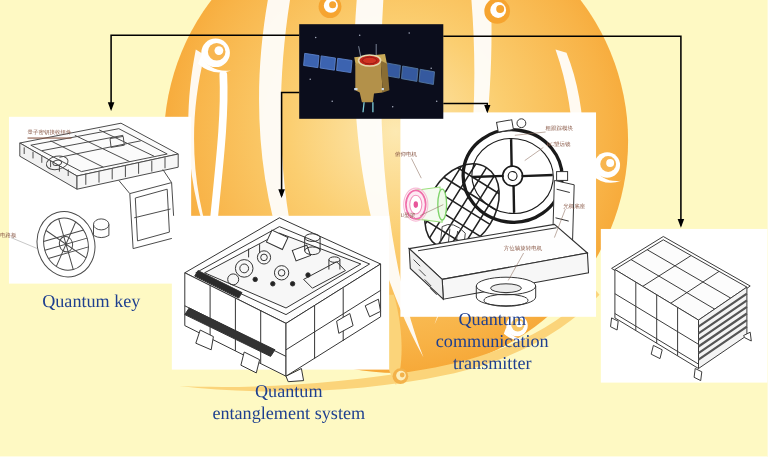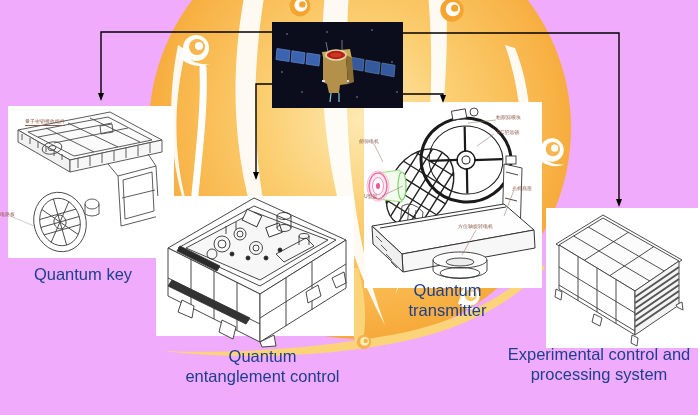--- a/index.html
+++ b/index.html
@@ -1,17 +1,17 @@
 <!DOCTYPE html>
 <html><head>
 <meta charset="utf-8">
 <style>
   html,body{margin:0;padding:0;background:#fff;}
-  #stage{position:relative;width:698px;height:415px;background:#f0abfc;overflow:hidden;
-         font-family:Liberation Sans, sans-serif;}
+  #stage{position:relative;width:698px;height:415px;background:#fef9c3;overflow:hidden;
+         font-family:Liberation Serif, serif;}
   #stage svg{display:block;}
   .layer{position:absolute;left:0;top:0;}
   .drawing{position:absolute;z-index:3;}
   #satellite-box{position:absolute;left:272px;top:22px;width:131px;height:86px;
                  background:#0b0d1c;z-index:4;}
   .label{position:absolute;z-index:6;color:#1e3f8f;font-size:16.5px;line-height:1.22;
          text-align:center;}
   .label span{display:block;}
   .anno{position:absolute;z-index:6;font-size:5px;line-height:1;color:#8a5a48;
         white-space:nowrap;}
@@ -301,29 +301,26 @@
       <path d="M272,84 L256,84 L256,178" marker-end="url(#ah)"></path>
       <path d="M403,94 L443,94 L443,101" marker-end="url(#ah)"></path>
     </g>
   </svg>
 
   <div class="label" style="left:5px;top:264px;width:156px">
     <span>Quantum key</span>
   </div>
   <div class="label" style="left:180px;top:346px;width:165px">
     <span>Quantum</span>
-    <span>entanglement control</span>
+    <span>entanglement system</span>
   </div>
   <div class="label" style="left:370px;top:280px;width:155px">
     <span>Quantum</span>
+    <span>communication</span>
     <span>transmitter</span>
-  </div>
-  <div class="label" style="left:500px;top:344px;width:198px">
-    <span>Experimental control and</span>
-    <span>processing system</span>
   </div>
 
   <span class="anno u" style="left:25px;top:119px">量子密钥接收组件</span>
   <span class="anno" style="left:0px;top:212px">电路板</span>
   <span class="anno" style="left:496px;top:115px">粗跟踪模块</span>
   <span class="anno" style="left:497px;top:130px">RC望远镜</span>
   <span class="anno" style="left:359px;top:139px">俯仰电机</span>
   <span class="anno" style="left:364px;top:194px">U型架</span>
   <span class="anno" style="left:512px;top:186px">光机底座</span>
   <span class="anno" style="left:458px;top:224px">方位轴旋转电机</span>

